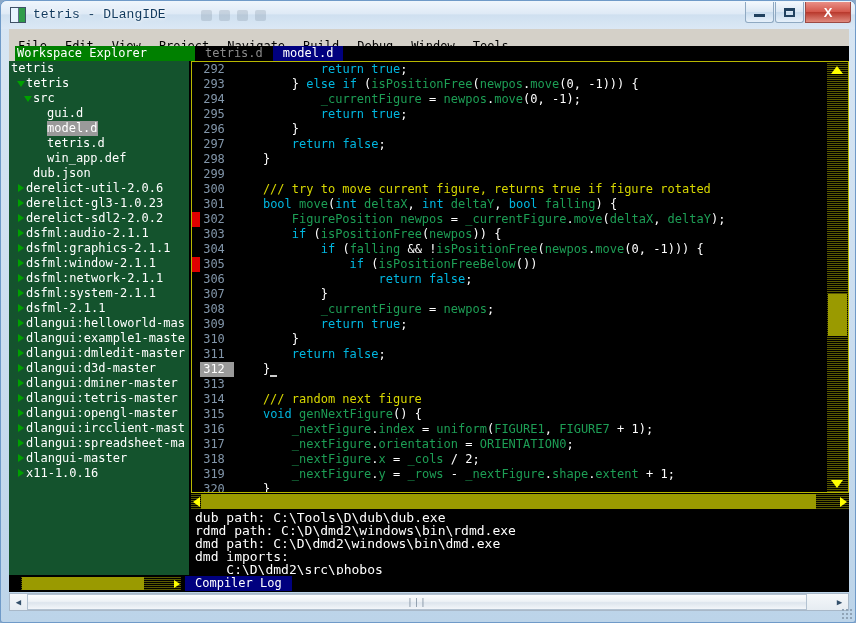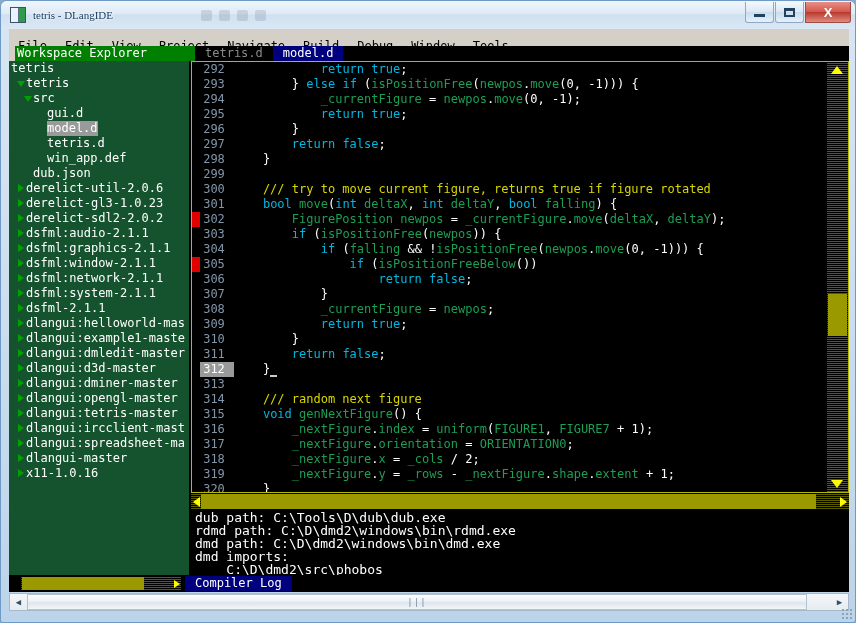--- a/index.html
+++ b/index.html
@@ -21,21 +21,21 @@
   .title-icon{
     position:absolute;left:9px;top:6px;width:16px;height:16px;
     background:#5b6f86;border:1px solid #3f5166;box-sizing:border-box;
     display:flex;
   }
   .title-icon i{display:block;width:7px;height:14px;}
   .title-icon i:first-child{background:#e8f4ff;}
   .title-icon i:last-child{background:#2f9c4a;margin-left:1px;}
   .title-text{
     position:absolute;left:32px;top:4px;height:20px;line-height:20px;
-    font-family:Liberation Serif, serif;font-size:11px;color:#123a5e;
+    font-family:Liberation Mono, monospace;font-size:13px;color:#123a5e;
     text-shadow:0 0 3px #fff,0 0 5px #fff;white-space:nowrap;
   }
   .ghost-toolbar{
     position:absolute;left:200px;top:4px;width:200px;height:20px;opacity:.22;
     display:flex;align-items:center;gap:7px;
   }
   .ghost-toolbar span{display:block;width:11px;height:11px;border-radius:2px;background:#6a7b8c;}
   .caption-btns{position:absolute;right:4px;top:1px;display:flex;}
   .cbtn{
     width:29px;height:21px;margin-left:1px;box-sizing:border-box;
@@ -359,26 +359,26 @@
             <span class="lbl">dlangui:d3d-master</span>
           </div>
           <div class="tree-item">
             <span style="display: inline-block; flex: 0 0 7px;"></span>
             <span class="tw"><i class="tri-right"></i></span>
             <span class="lbl">dlangui:dminer-master</span>
           </div>
           <div class="tree-item">
             <span style="display: inline-block; flex: 0 0 7px;"></span>
             <span class="tw"><i class="tri-right"></i></span>
+            <span class="lbl">dlangui:tetris-master</span>
+          </div>
+          <div class="tree-item">
+            <span style="display: inline-block; flex: 0 0 7px;"></span>
+            <span class="tw"><i class="tri-right"></i></span>
             <span class="lbl">dlangui:opengl-master</span>
-          </div>
-          <div class="tree-item">
-            <span style="display: inline-block; flex: 0 0 7px;"></span>
-            <span class="tw"><i class="tri-right"></i></span>
-            <span class="lbl">dlangui:tetris-master</span>
           </div>
           <div class="tree-item">
             <span style="display: inline-block; flex: 0 0 7px;"></span>
             <span class="tw"><i class="tri-right"></i></span>
             <span class="lbl">dlangui:ircclient-mast</span>
           </div>
           <div class="tree-item">
             <span style="display: inline-block; flex: 0 0 7px;"></span>
             <span class="tw"><i class="tri-right"></i></span>
             <span class="lbl">dlangui:spreadsheet-ma</span>

